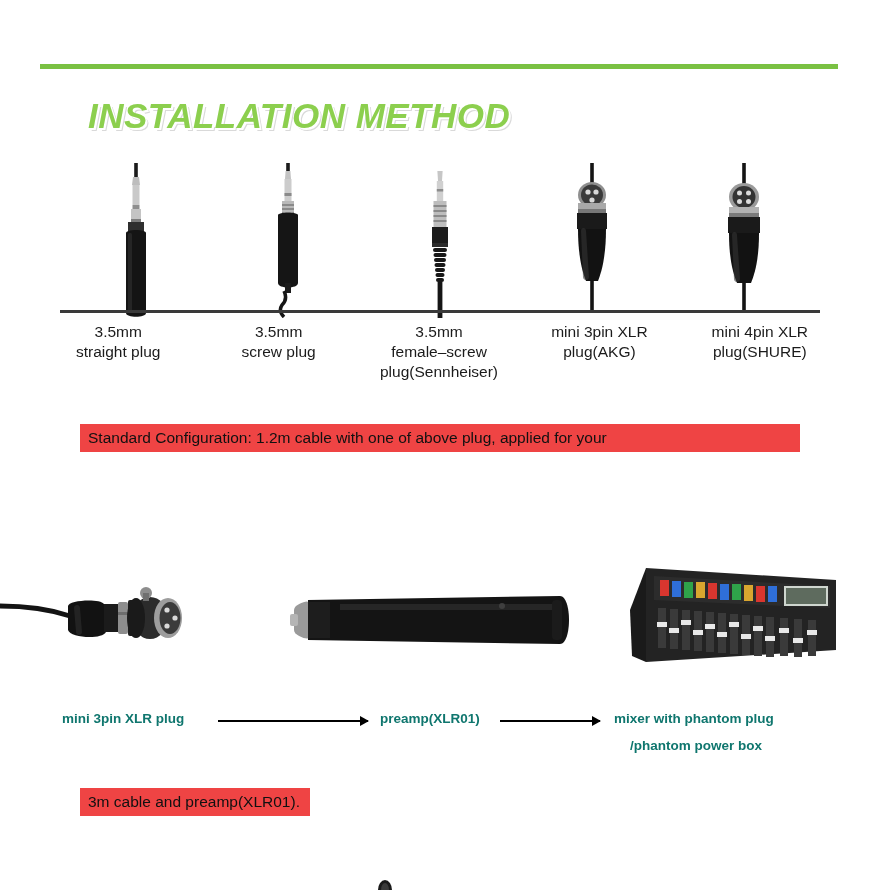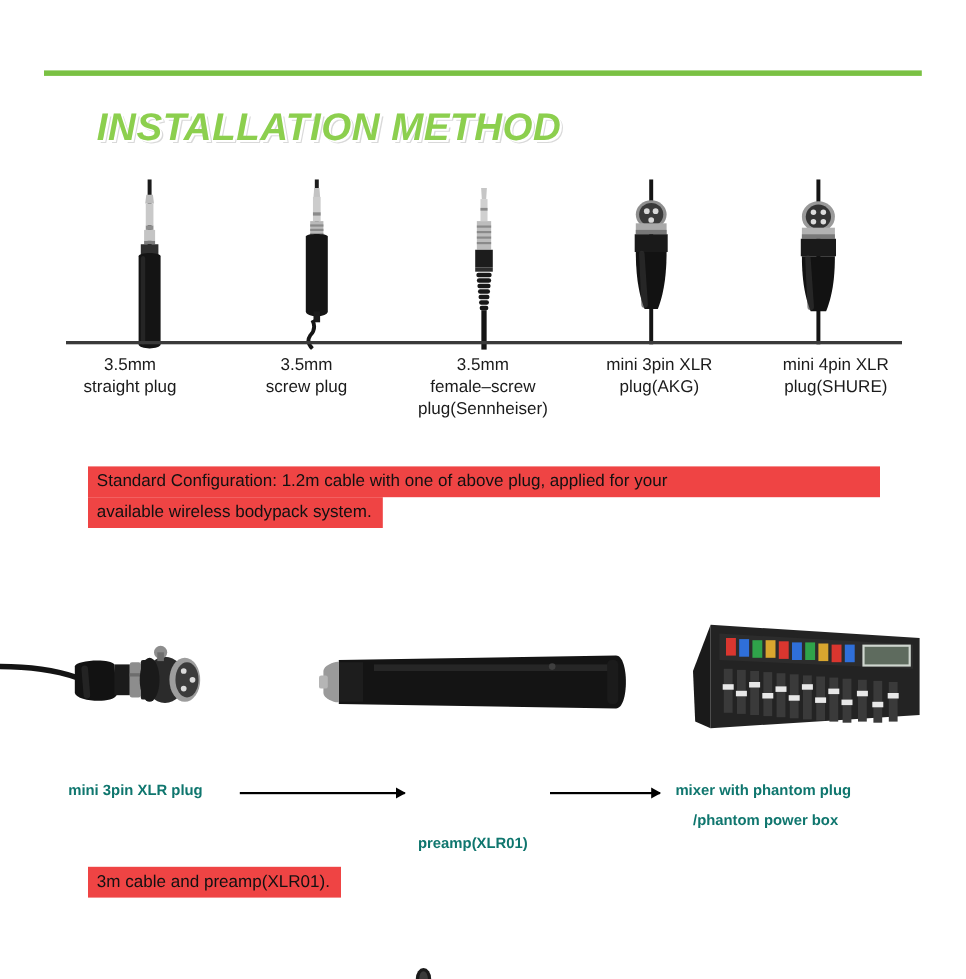--- a/index.html
+++ b/index.html
@@ -124,21 +124,21 @@
     left: 0;
     top: 700px;
     width: 878px;
     height: 70px;
     font-size: 13.5px;
     font-weight: bold;
     color: #0f766e;
   }
   .cl { position: absolute; white-space: nowrap; }
   #cl-1 { left: 62px;  top: 11px; }
-  #cl-2 { left: 380px; top: 11px; margin-top: 48px; }
+  #cl-2 { left: 380px; top: 11px; }
   #cl-3 { left: 614px; top: 11px; }
   #cl-4 { left: 630px; top: 38px; }
 
   .arrow {
     position: absolute;
     height: 2px;
     background: #000;
     top: 20px;
   }
   .arrow::after {
@@ -282,21 +282,20 @@
     <div>plug(AKG)</div>
   </div>
   <div class="plug-label">
     <div>mini 4pin XLR</div>
     <div>plug(SHURE)</div>
   </div>
 </div>
 
 <div class="note" id="note-1">
   <div class="line">Standard Configuration: 1.2m cable with one of above plug, applied for your</div>
-  <div class="line short">available wireless bodypack system.</div>
 </div>
 
 <div class="chain">
 
   <svg class="chain-art" id="xlr-art" viewBox="0 0 220 110">
     <path d="M0 46 C30 46 52 50 70 56" stroke="#141414" stroke-width="5" fill="none"></path>
     <path d="M68 46 C68 40 100 38 104 44 L106 72 C102 80 70 78 68 70 Z" fill="#121212"></path>
     <path d="M74 48 C74 44 80 44 80 48 L82 72 C82 76 76 76 76 72 Z" fill="#2f2f2f" opacity="0.6"></path>
     <rect x="104" y="44" width="14" height="28" fill="#1b1b1b"></rect>
     <rect x="118" y="42" width="10" height="32" rx="2" fill="#8d8d8d"></rect>

